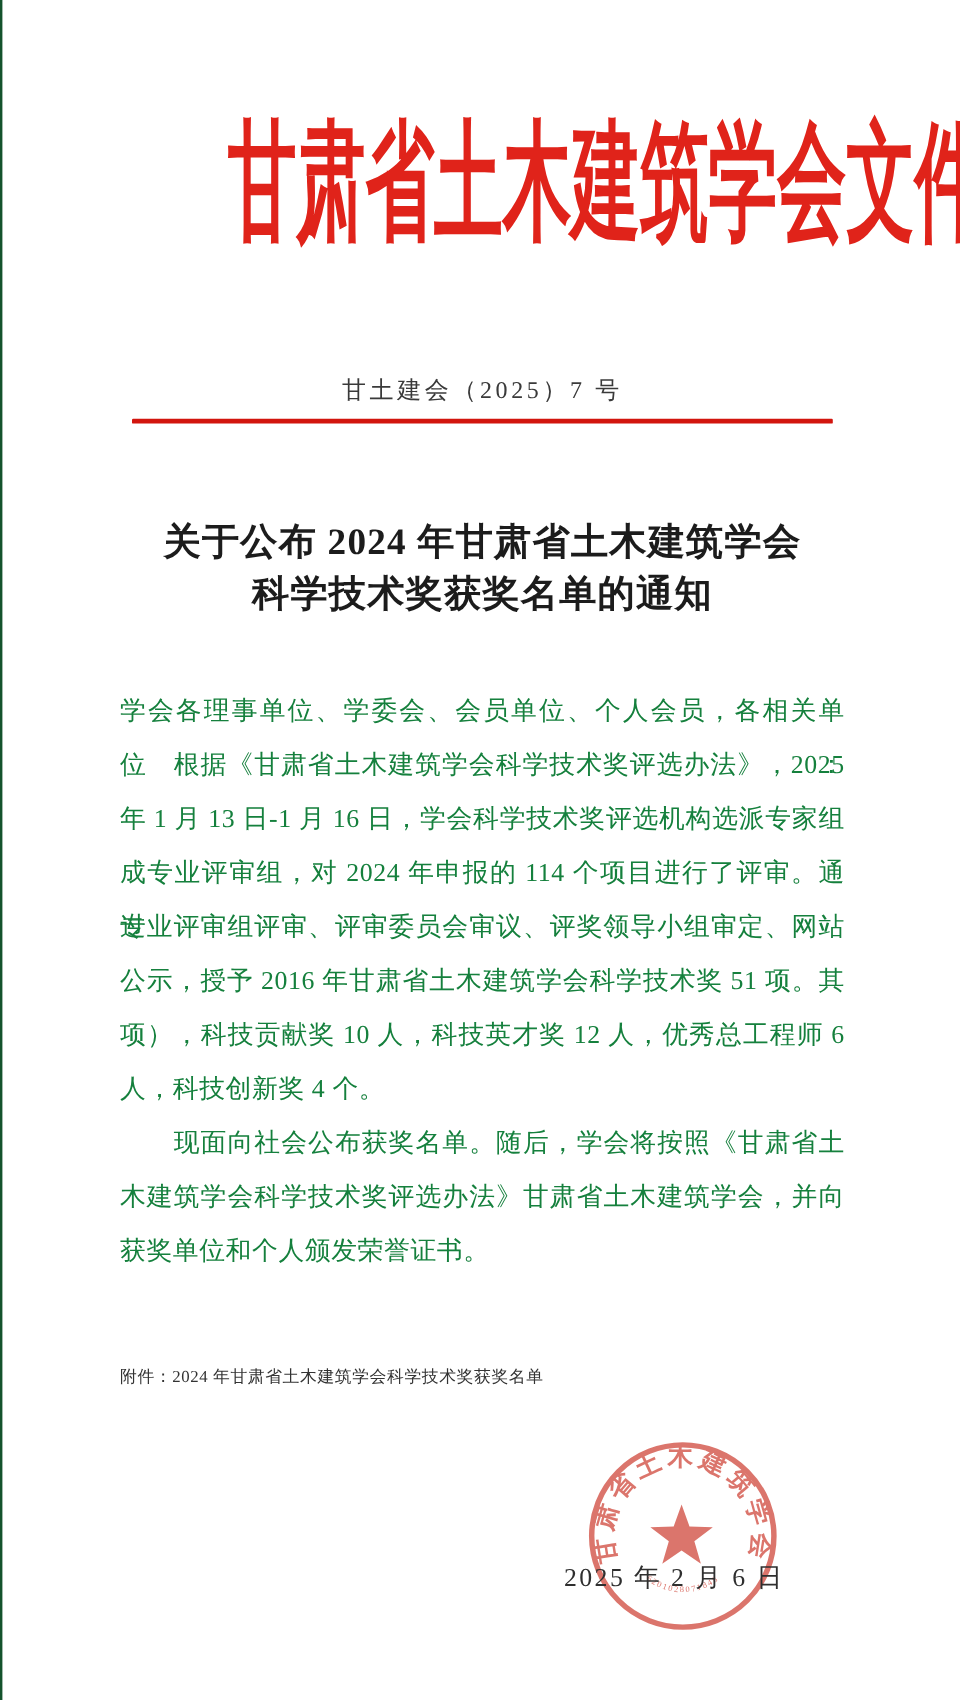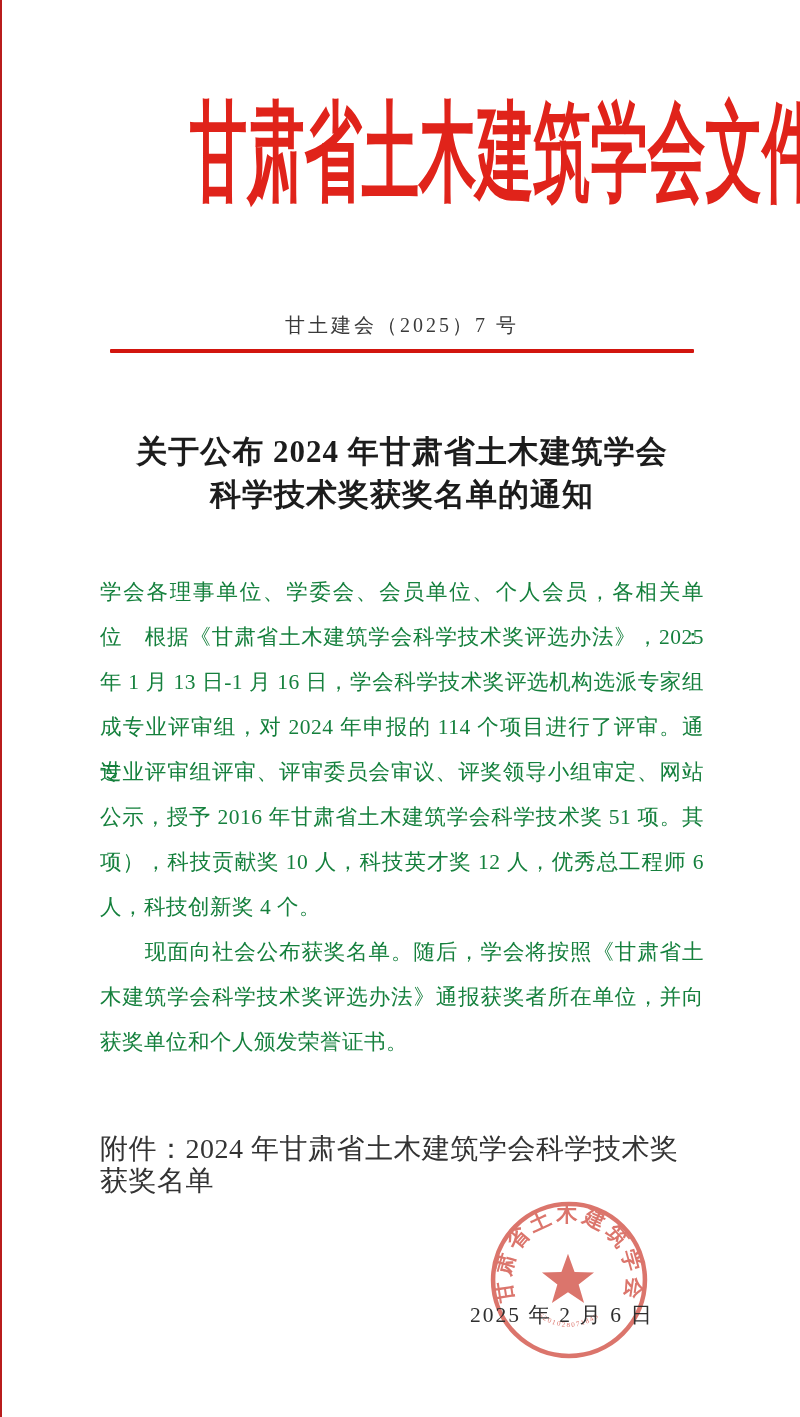--- a/index.html
+++ b/index.html
@@ -6,21 +6,21 @@
   body{
     width:800px;height:1417px;
     background:#ffffff;
     font-family:"Liberation Serif","DejaVu Serif",serif;
     position:relative;
     overflow:hidden;
   }
   .page{
     position:absolute;inset:0;
     background:#ffffff;
-    border-left:2px solid #b91c1c;
+    border-left:2px solid #14532d;
     text-decoration:underline;
   }
   
   .red-header{
     position:absolute;top:88px;left:0;width:800px;
     text-align:center;
     font-size:108px;font-weight:bold;
     color:#e0231a;
     white-space:nowrap;
     transform:scaleX(0.53);
@@ -54,21 +54,21 @@
     text-align:justify;
     letter-spacing:0.5px;
     white-space:nowrap;
   }
   .bline.just{
     white-space:normal;
     text-align-last:justify;
   }
   .attachment{
     position:absolute;top:1133px;left:98px;width:604px;
-    font-size:28px;color:#333333;line-height:32px;
+    font-size:14px;color:#333333;line-height:32px;
     letter-spacing:0.5px;
   }
   .seal{
     position:absolute;top:1198px;left:485px;width:164px;height:164px;
     opacity:0.82;
   }
   .date-line{
     position:absolute;top:1300px;left:468px;
     font-size:21.5px;color:#2f2f2f;
     letter-spacing:2px;
@@ -95,21 +95,21 @@
   <div class="body-lines">
       <div class="bline just">学会各理事单位、学委会、会员单位、个人会员，各相关单位：</div>
       <div class="bline just">　　根据《甘肃省土木建筑学会科学技术奖评选办法》，2025</div>
       <div class="bline just">年 1 月 13 日-1 月 16 日，学会科学技术奖评选机构选派专家组</div>
       <div class="bline just">成专业评审组，对 2024 年申报的 114 个项目进行了评审。通过</div>
       <div class="bline just">专业评审组评审、评审委员会审议、评奖领导小组审定、网站</div>
       <div class="bline just">公示，授予 2016 年甘肃省土木建筑学会科学技术奖 51 项。其</div>
       <div class="bline just">项），科技贡献奖 10 人，科技英才奖 12 人，优秀总工程师 6</div>
       <div class="bline">人，科技创新奖 4 个。</div>
       <div class="bline just">　　现面向社会公布获奖名单。随后，学会将按照《甘肃省土</div>
-      <div class="bline just">木建筑学会科学技术奖评选办法》通报获奖者所在单位，并向</div>
+      <div class="bline just">木建筑学会科学技术奖评选办法》甘肃省土木建筑学会，并向</div>
       <div class="bline">获奖单位和个人颁发荣誉证书。</div>
     </div>
 
   <div class="attachment">附件：2024 年甘肃省土木建筑学会科学技术奖获奖名单</div>
 
   <svg class="seal" viewBox="0 0 162 162">
     <defs>
       <path id="arcTop" d="M 30.8 110 A 58 58 0 1 1 131.2 110"></path>
       <path id="arcBottom" d="M 50 116 A 48 48 0 0 0 112 116"></path>
     </defs>

